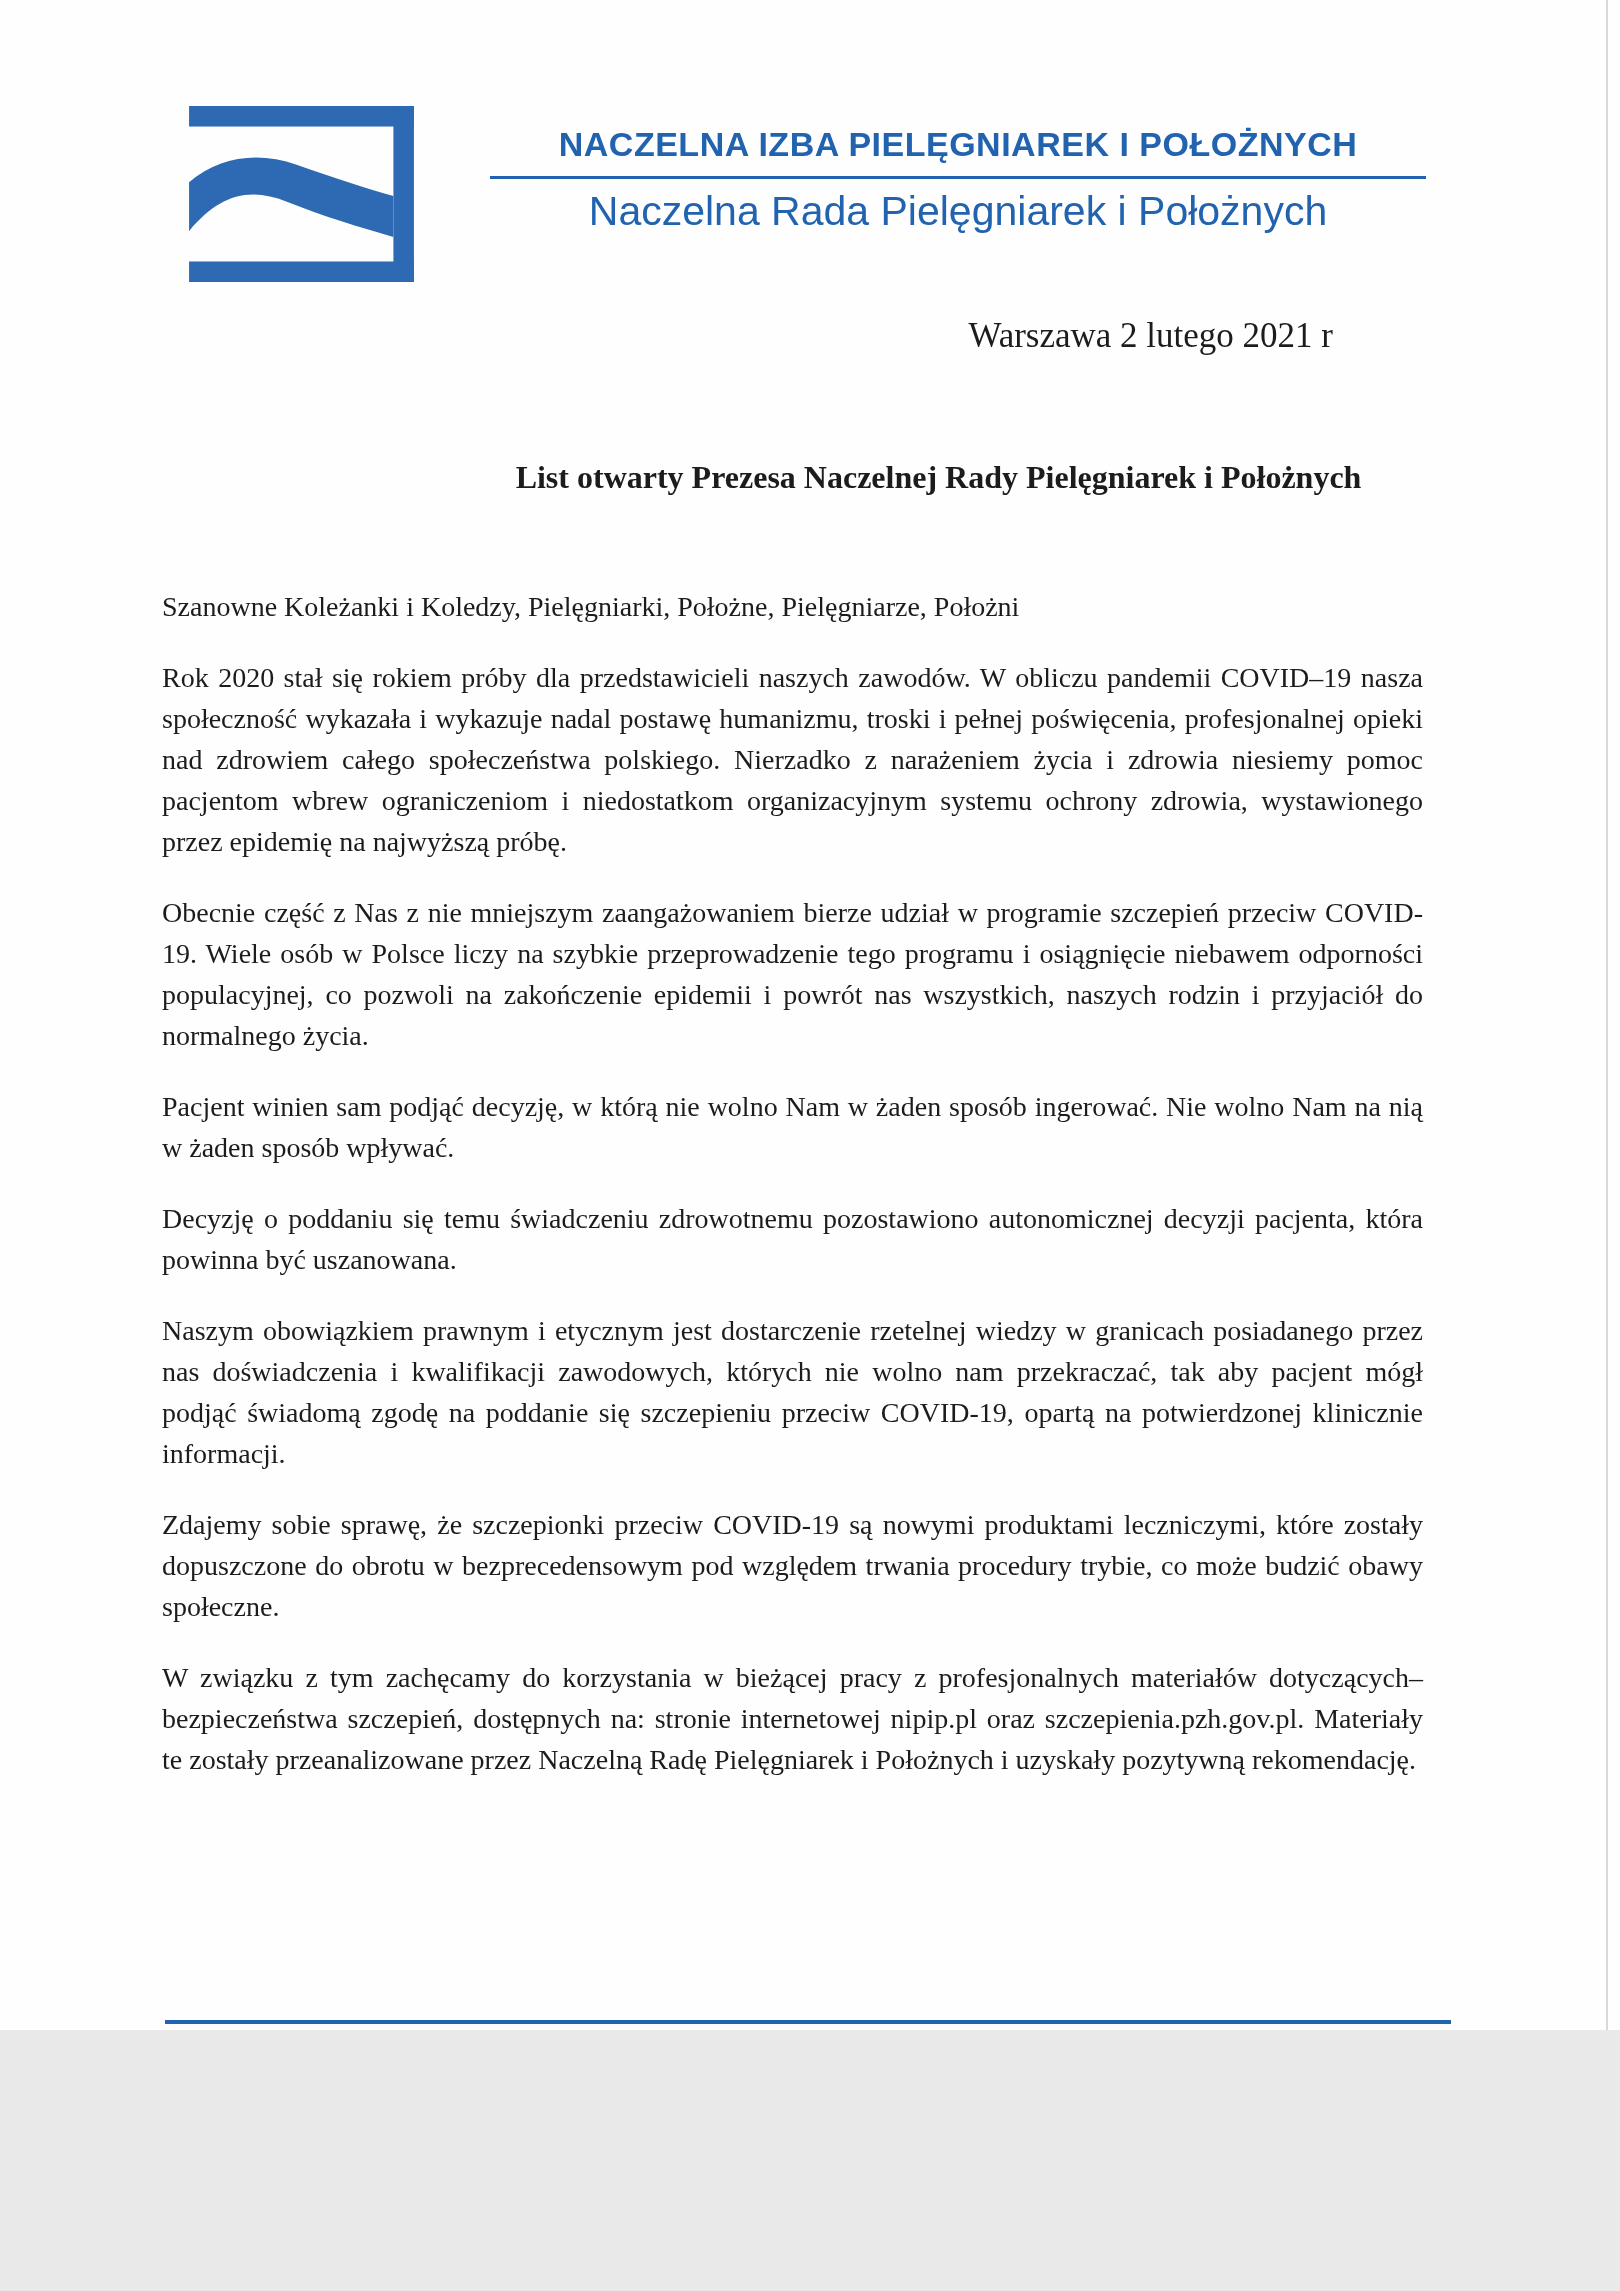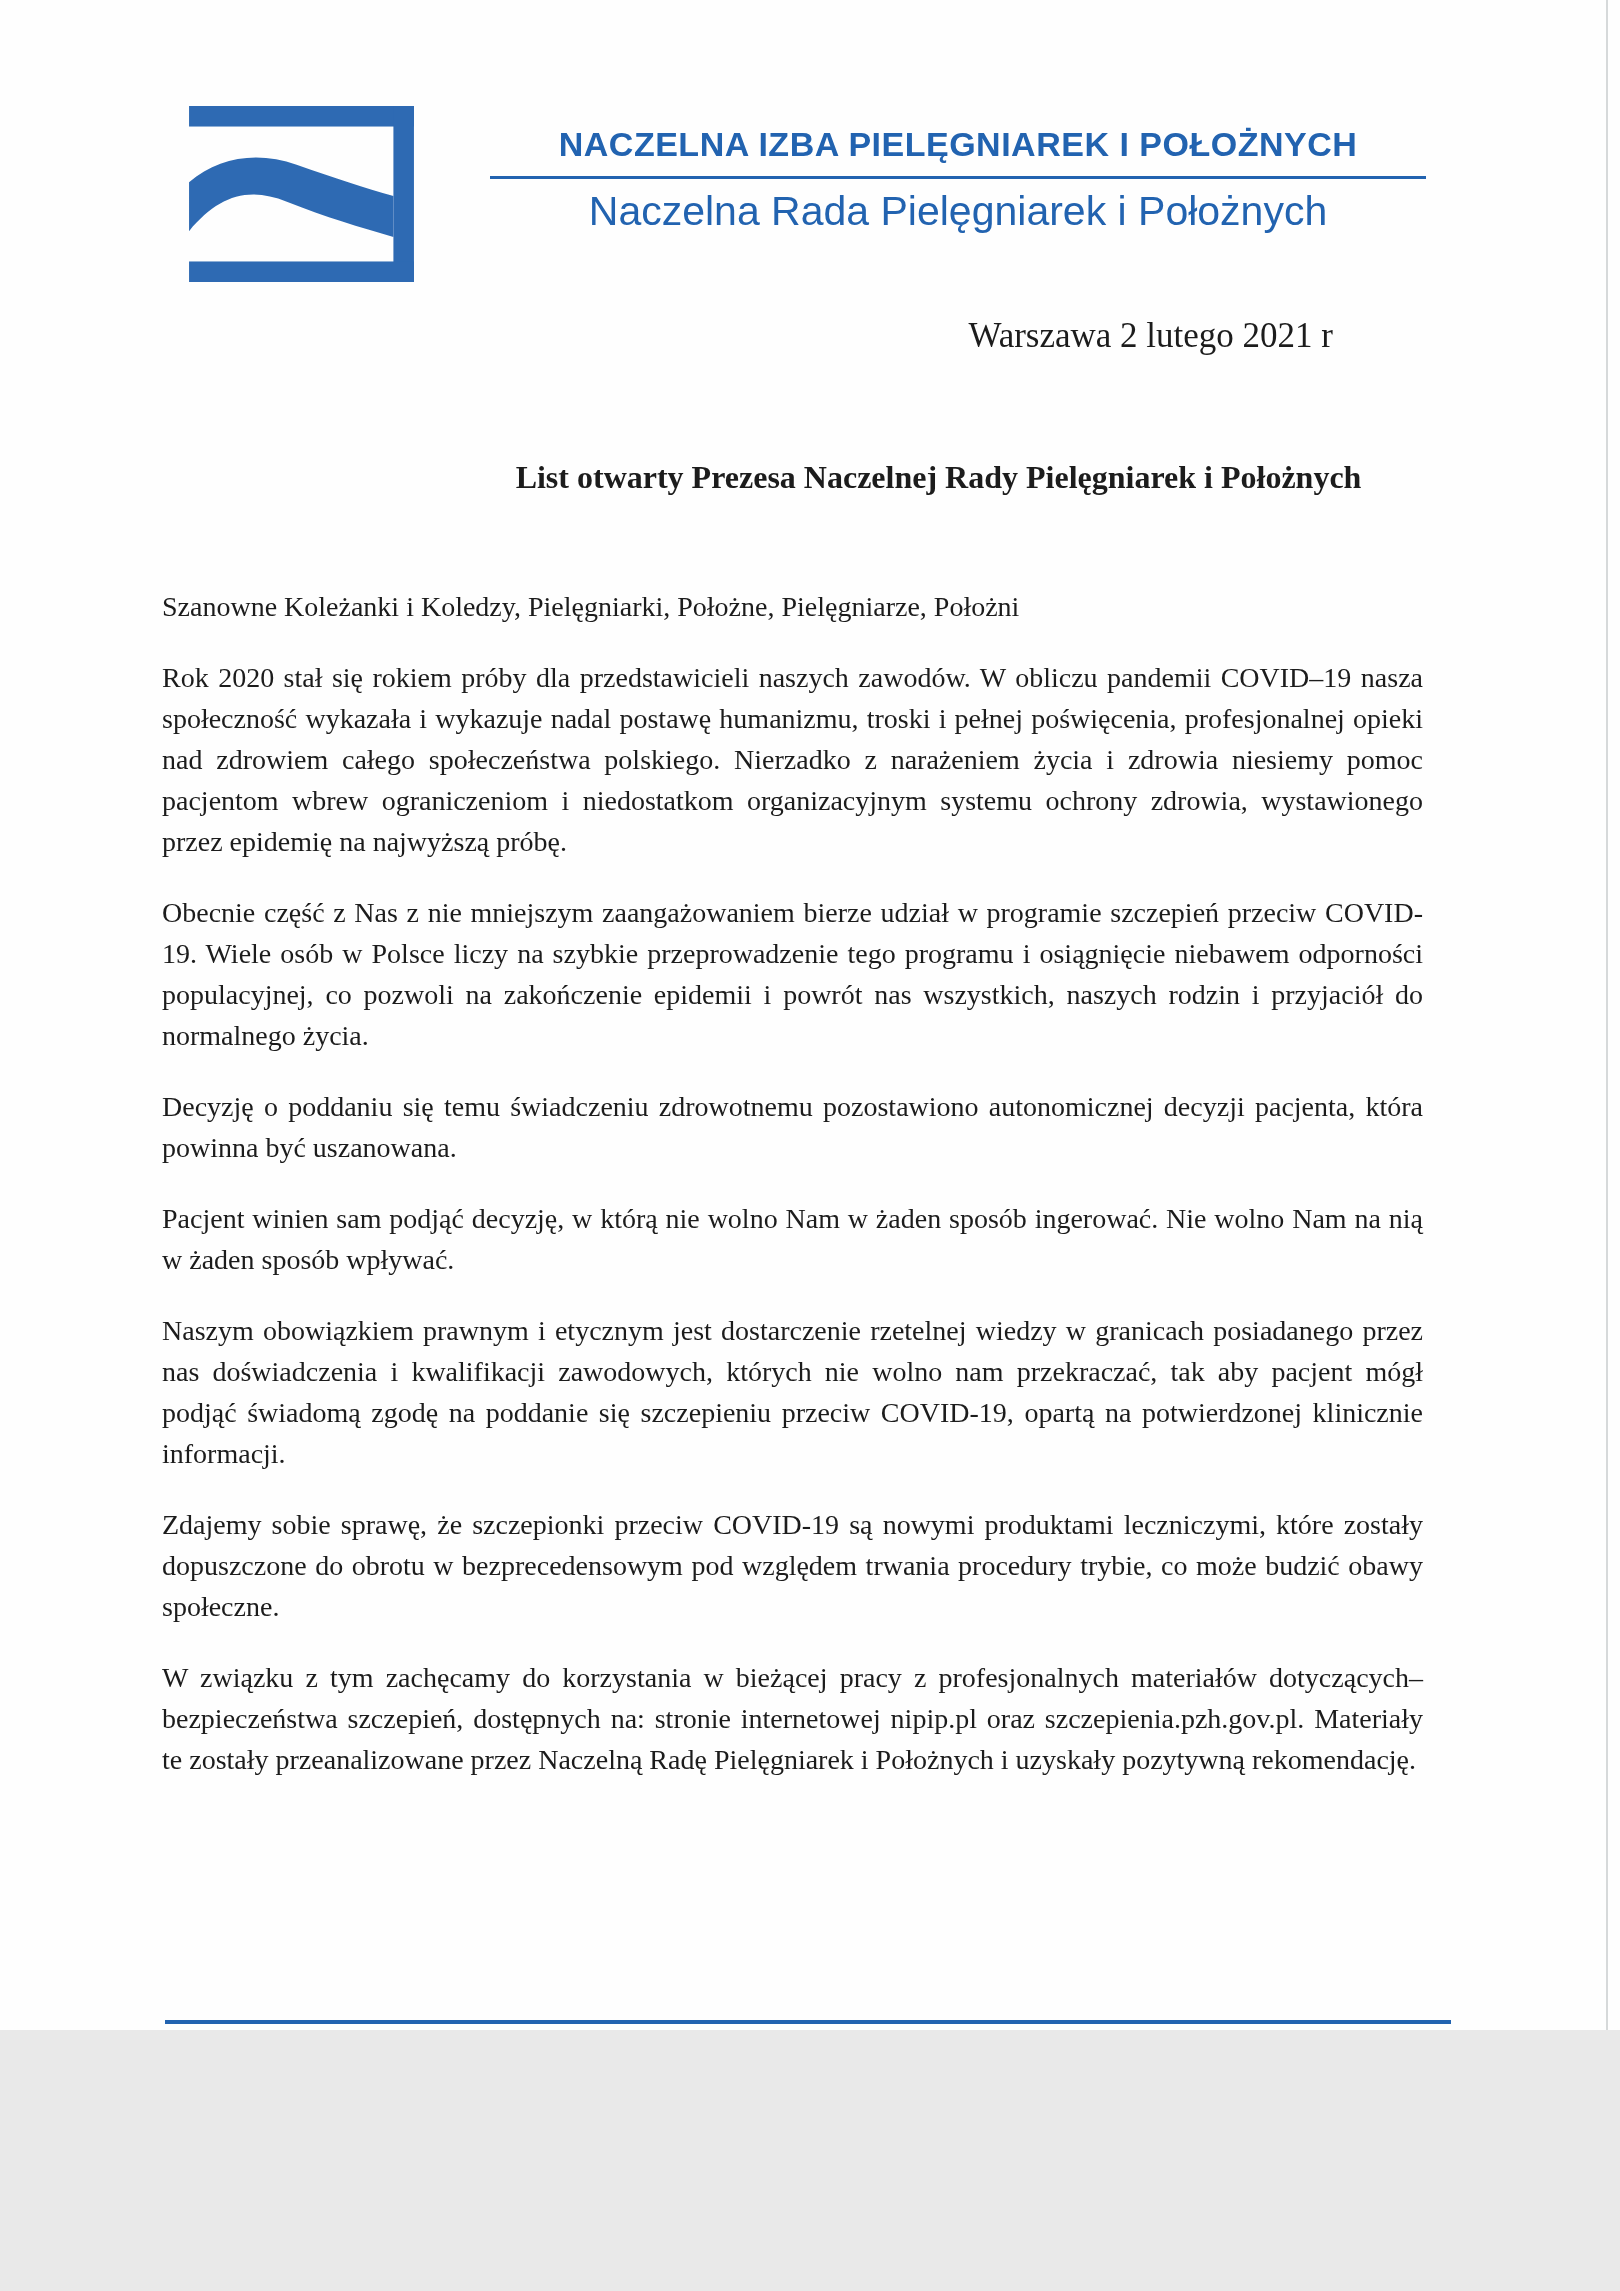--- a/index.html
+++ b/index.html
@@ -130,22 +130,22 @@
   </div>
 
   <div class="dateline">Warszawa 2 lutego 2021 r</div>
 
   <div class="letter-title">List otwarty Prezesa Naczelnej Rady Pielęgniarek i Położnych</div>
 
   <main class="body">
     <p class="salutation">Szanowne Koleżanki i Koledzy, Pielęgniarki, Położne, Pielęgniarze, Położni</p>
     <p>Rok 2020 stał się rokiem próby dla przedstawicieli naszych zawodów. W obliczu pandemii COVID–19 nasza społeczność wykazała i wykazuje nadal postawę humanizmu, troski i pełnej poświęcenia, profesjonalnej opieki nad zdrowiem całego społeczeństwa polskiego. Nierzadko z narażeniem życia i zdrowia niesiemy pomoc pacjentom wbrew ograniczeniom i niedostatkom organizacyjnym systemu ochrony zdrowia, wystawionego przez epidemię na najwyższą próbę.</p>
     <p>Obecnie część z Nas z nie mniejszym zaangażowaniem bierze udział w programie szczepień przeciw COVID-19. Wiele osób w Polsce liczy na szybkie przeprowadzenie tego programu i osiągnięcie niebawem odporności populacyjnej, co pozwoli na zakończenie epidemii i powrót nas wszystkich, naszych rodzin i przyjaciół do normalnego życia.</p>
+    <p>Pacjent winien sam podjąć decyzję, w którą nie wolno Nam w żaden sposób ingerować.  Nie wolno Nam na nią w żaden sposób wpływać.</p>
     <p>Decyzję o poddaniu się temu świadczeniu zdrowotnemu pozostawiono autonomicznej decyzji pacjenta, która powinna być uszanowana.</p>
-    <p>Pacjent winien sam podjąć decyzję, w którą nie wolno Nam w żaden sposób ingerować.  Nie wolno Nam na nią w żaden sposób wpływać.</p>
     <p>Naszym obowiązkiem prawnym i etycznym jest dostarczenie rzetelnej wiedzy w granicach posiadanego przez nas doświadczenia i kwalifikacji zawodowych, których nie wolno nam przekraczać, tak aby pacjent mógł podjąć świadomą zgodę na poddanie się szczepieniu przeciw COVID-19, opartą na potwierdzonej klinicznie informacji.</p>
     <p>Zdajemy sobie sprawę, że szczepionki przeciw COVID-19 są nowymi produktami leczniczymi, które zostały dopuszczone do obrotu w bezprecedensowym pod względem trwania procedury trybie, co może budzić obawy społeczne.</p>
     <p>W związku z tym zachęcamy do korzystania w bieżącej pracy z profesjonalnych materiałów dotyczących–bezpieczeństwa szczepień, dostępnych na: stronie internetowej nipip.pl oraz szczepienia.pzh.gov.pl. Materiały te zostały przeanalizowane przez Naczelną Radę Pielęgniarek i Położnych i uzyskały pozytywną rekomendację.</p>
   </main>
 
   <div class="footer-rule"></div>
 
   <div class="address">
     <div>02-757 Warszawa, ul. Pory 78, lok. 10</div>
     <div>tel.: (22) 327 61 61, fax (22) 327 61 60</div>

